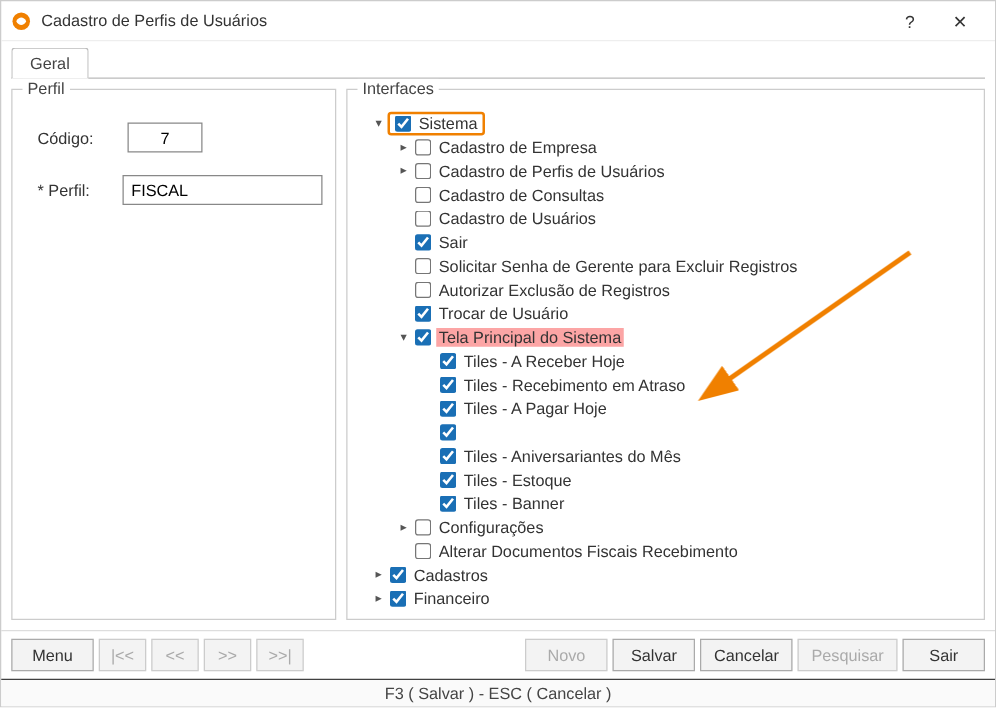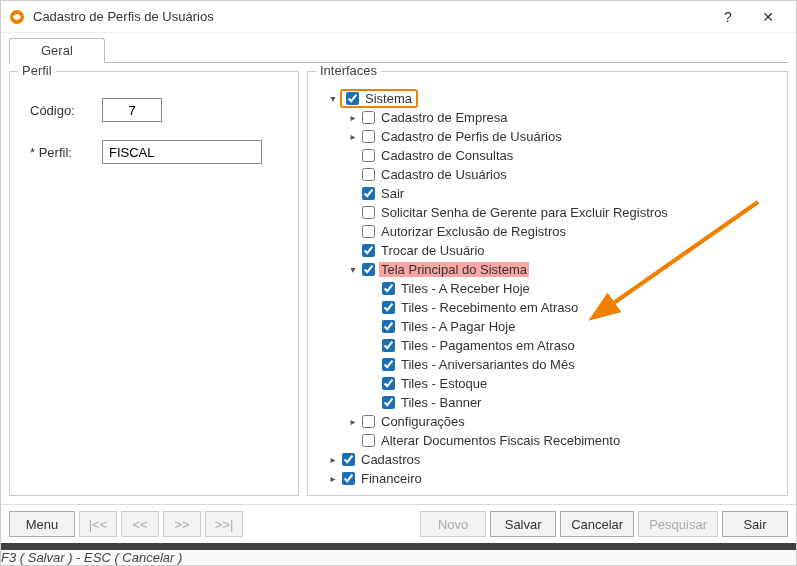--- a/index.html
+++ b/index.html
@@ -39,21 +39,21 @@
     display: flex; align-items: center; justify-content: center;
     font-size: 14px; color: #333;
     cursor: default;
   }
   .tabs {
     display: flex;
     margin: 4px 8px 0 8px;
     border-bottom: 1px solid #bbb;
   }
   .tab {
-    padding: 4px 31px;
+    padding: 4px 14px;
     border: 1px solid #bbb;
     border-bottom: 1px solid #fff;
     background: #fff;
     position: relative;
     top: 1px;
     border-radius: 3px 3px 0 0;
     font-size: 13px;
     color: #444;
   }
   .content {
@@ -71,21 +71,21 @@
   .panel-label {
     position: absolute;
     top: -9px;
     left: 8px;
     background: #fff;
     padding: 0 4px;
     font-size: 13px;
     color: #444;
   }
   .perfil-panel {
-    width: 290px;
+    width: 260px;
     height: 100%;
   }
   .field-row {
     display: flex;
     align-items: center;
     margin: 12px 0 18px 10px;
   }
   .field-row label {
     width: 72px;
     color: #333;
@@ -157,27 +157,27 @@
     background: #f3f3f3;
     font-size: 13px;
     font-family: inherit;
     color: #333;
     cursor: default;
   }
   .btn.nav { min-width: 38px; padding: 0 6px; }
   .btn.disabled { color: #aaa; border-color: #ccc; }
   .statusbar {
     height: 22px;
-    border-top: 7px solid #404040;
-    display: flex;
-    align-items: center;
+    border-top: 1px solid #404040;
+    display: flex;
+    align-items: center;
+    justify-content: center;
     font-size: 13px;
     color: #444;
     background: #fafafa;
-    font-style: italic;
   }
   
   .arrow-svg {
     position: absolute;
     pointer-events: none;
   }
   ::-webkit-scrollbar { width: 16px; }
   ::-webkit-scrollbar-track { background: #f0f0f0; }
   ::-webkit-scrollbar-thumb { background: #c8c8c8; border: 1px solid #aaa; }
 </style>
@@ -312,21 +312,20 @@
                         <div class="row">
                           <span class="toggle"></span>
                           <input type="checkbox" checked="" style="">
                           <span class="lbl">Tiles - A Pagar Hoje</span>
                         </div>
                       </li>
                     <li>
                         <div class="row">
                           <span class="toggle"></span>
                           <input type="checkbox" checked="" style="">
-                          <span class="lbl">Tiles - Pagamentos em Atraso</span>
                         </div>
                       </li>
                     <li>
                         <div class="row">
                           <span class="toggle"></span>
                           <input type="checkbox" checked="" style="">
                           <span class="lbl">Tiles - Aniversariantes do Mês</span>
                         </div>
                       </li>
                     <li>

